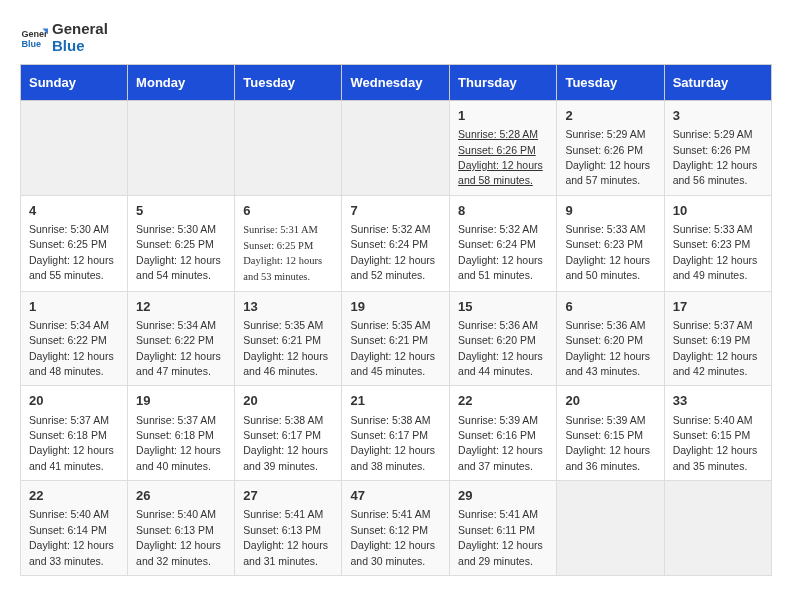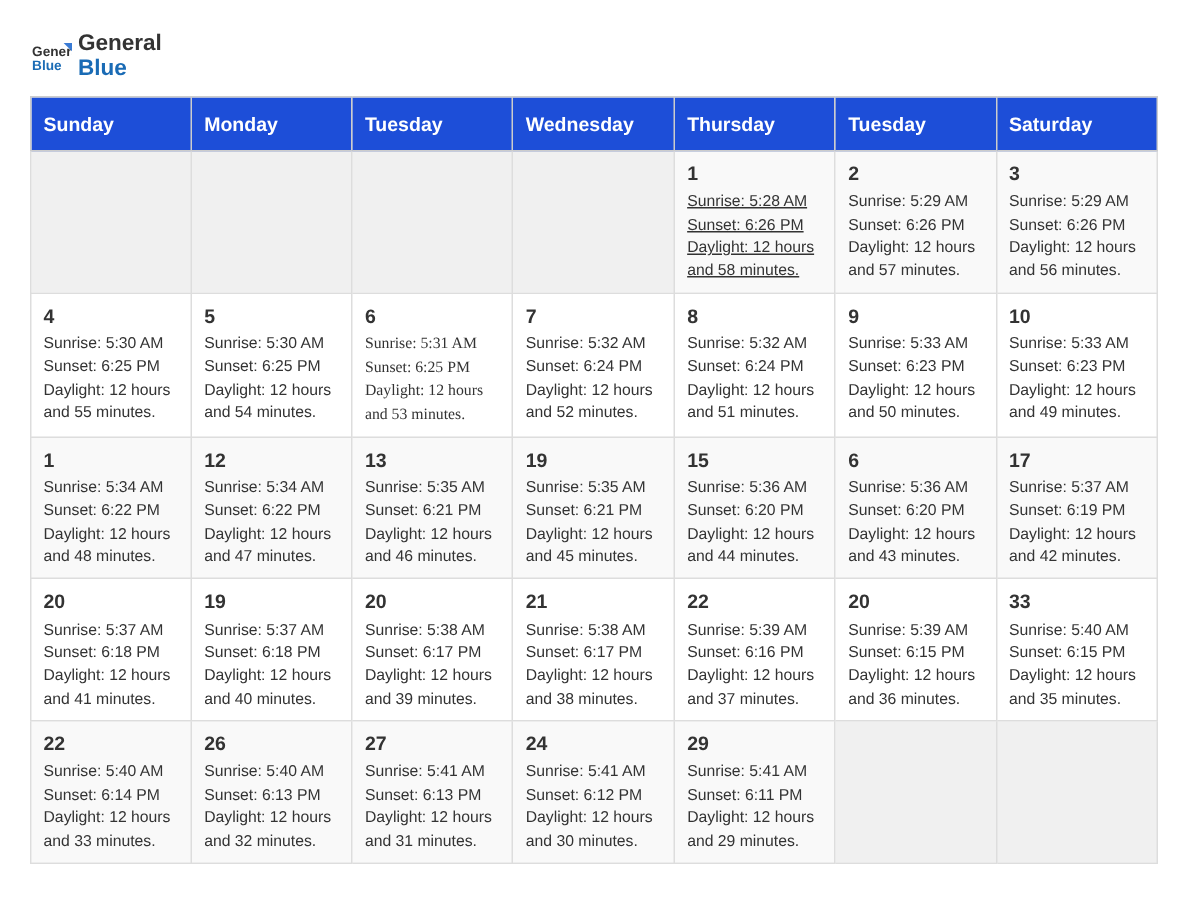--- a/index.html
+++ b/index.html
@@ -229,21 +229,21 @@
 Daylight: 12 hours
 and 33 minutes.</span></td>
         <td><span class="day-num">26</span><span class="day-info" style="white-space: pre-line;">Sunrise: 5:40 AM
 Sunset: 6:13 PM
 Daylight: 12 hours
 and 32 minutes.</span></td>
         <td><span class="day-num">27</span><span class="day-info" style="white-space: pre-line;">Sunrise: 5:41 AM
 Sunset: 6:13 PM
 Daylight: 12 hours
 and 31 minutes.</span></td>
-        <td><span class="day-num">24</span><span class="day-info" style="white-space: pre-line;">Sunrise: 5:41 AM
+        <td><span class="day-num">47</span><span class="day-info" style="white-space: pre-line;">Sunrise: 5:41 AM
 Sunset: 6:12 PM
 Daylight: 12 hours
 and 30 minutes.</span></td>
         <td><span class="day-num">29</span><span class="day-info" style="white-space: pre-line;">Sunrise: 5:41 AM
 Sunset: 6:11 PM
 Daylight: 12 hours
 and 29 minutes.</span></td>
         <td class="empty-cell"></td>
         <td class="empty-cell"></td>
       </tr>

